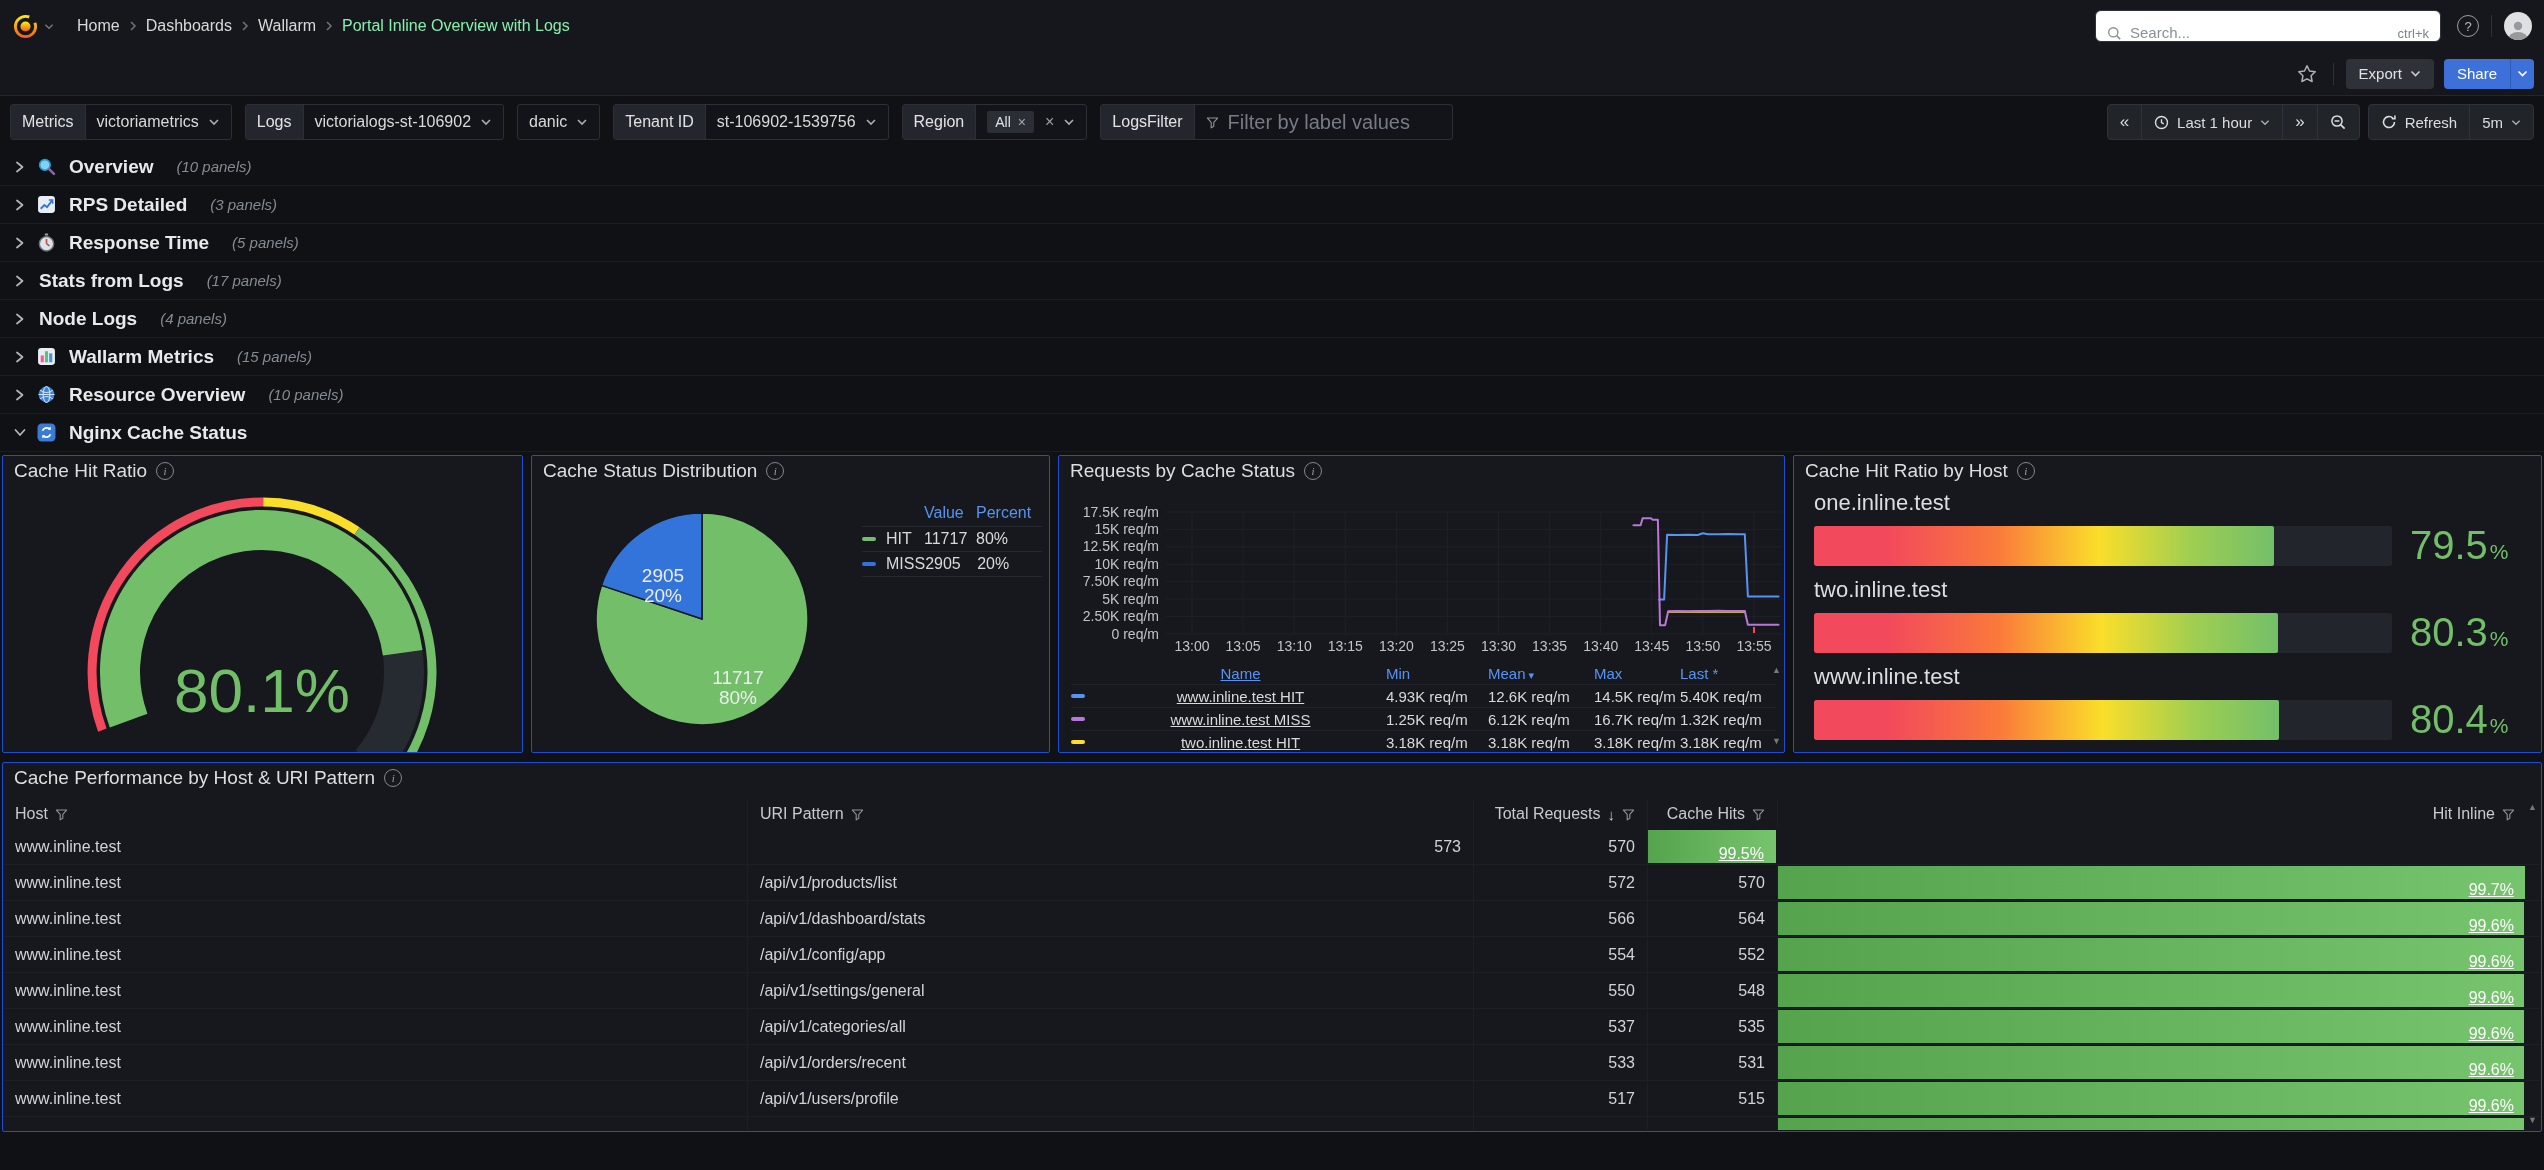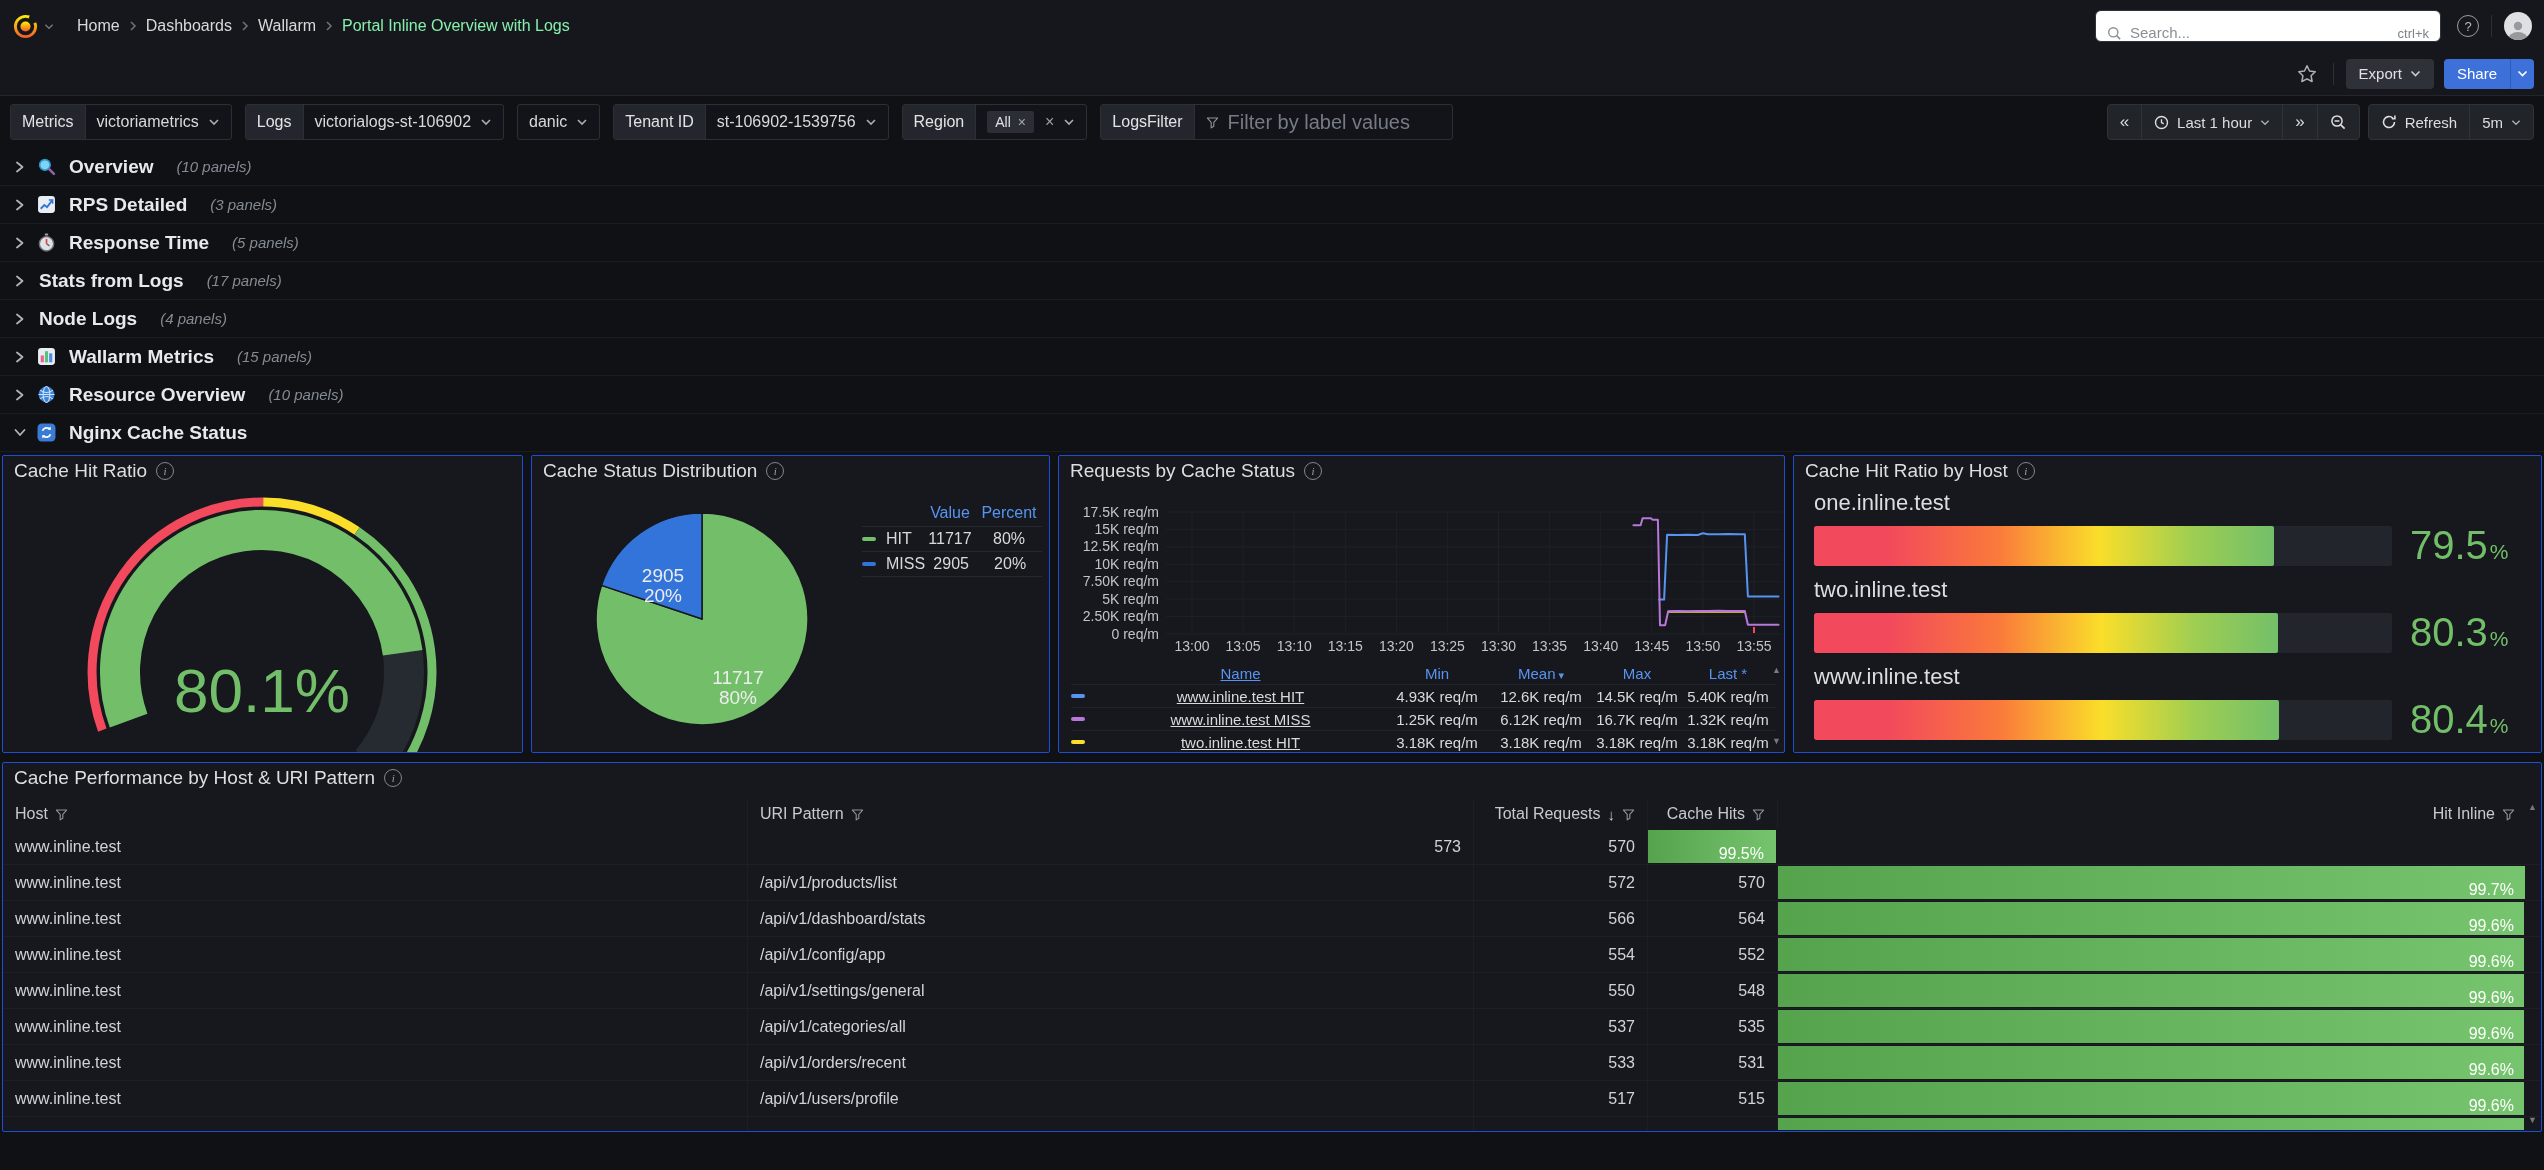--- a/index.html
+++ b/index.html
@@ -67,21 +67,21 @@
   #p-pie{left:531px;top:455px;width:519px;height:298px;}
   #p-ts{left:1058px;top:455px;width:727px;height:298px;}
   #p-bars{left:1793px;top:455px;width:749px;height:298px;}
   #p-table{left:2px;top:762px;width:2540px;height:370px;}
   .psvg{position:absolute;left:0;top:30px;}
 
   
   #pie-legend{position:absolute;left:330px;top:44px;width:180px;font-size:16px;}
   .plg-row{display:grid;grid-template-columns:20px 1fr 52px 66px;align-items:center;height:24px;border-bottom:1px solid #262a30;}
   .plg-head{border-bottom:1px solid #262a30;color:#5794f2;font-weight:500;height:26px;}
-  .num{text-align:center;}
+  .num{text-align:left;}
   .swatch{width:14px;height:4px;border-radius:2px;display:inline-block;}
   .plg-name{padding-left:4px;cursor:pointer;}
 
   
   #ts-legend{position:absolute;left:12px;right:8px;top:206px;font-size:15px;}
   .lg-row{display:grid;grid-template-columns:24px 1fr 102px 106px 86px 96px;align-items:center;height:22px;border-bottom:1px solid #202329;}
   .lg-head .num,.lg-head .lg-name{color:#5794f2;font-weight:500;}
   .lg-name{text-align:center;cursor:pointer;white-space:nowrap;overflow:hidden;text-decoration:underline;}
   .sort-caret{color:#5794f2;font-size:11px;margin-left:3px;}
   .sarrow{position:absolute;color:#75797f;font-size:9px;line-height:9px;cursor:pointer;}
@@ -106,21 +106,21 @@
   #t-body{position:absolute;top:66px;left:0;right:0;bottom:1px;overflow:hidden;}
   .trow{display:grid;grid-template-columns:744px 726px 174px 130px 1fr;height:36px;border-bottom:1px solid #1c1f25;align-items:stretch;padding-right:14px;box-sizing:border-box;font-size:16px;color:#d2d3d6;}
   .tc{padding:0 12px;display:flex;align-items:center;gap:7px;height:100%;box-sizing:border-box;}
   .tc.r{justify-content:flex-end;}
   .tc.bl{border-left:1px solid #1c1f25;}
   .tc.th{cursor:pointer;}
   .f-ic{display:flex;align-items:center;cursor:pointer;}
   .sort-arr{font-size:15px;color:#c7c9ce;}
   .tc-ratio{position:relative;border-left:1px solid #1c1f25;height:100%;}
   .ratio-bar{position:absolute;left:0;top:1px;bottom:1px;background:linear-gradient(90deg,#55a44d,#76c46d);}
-  .ratio-txt{position:absolute;right:13px;top:15px;bottom:0;display:flex;align-items:center;color:#fff;font-size:16px;}
+  .ratio-txt{position:absolute;right:13px;top:15px;bottom:0;display:flex;align-items:center;color:#fff;font-size:16px;text-decoration:underline;}
 </style>
 </head>
 <body>
 
 <div class="screen">
 
   <div class="row1">
     <span class="logo">
       <svg width="27" height="27" viewBox="0 0 28 28">
           <defs>

